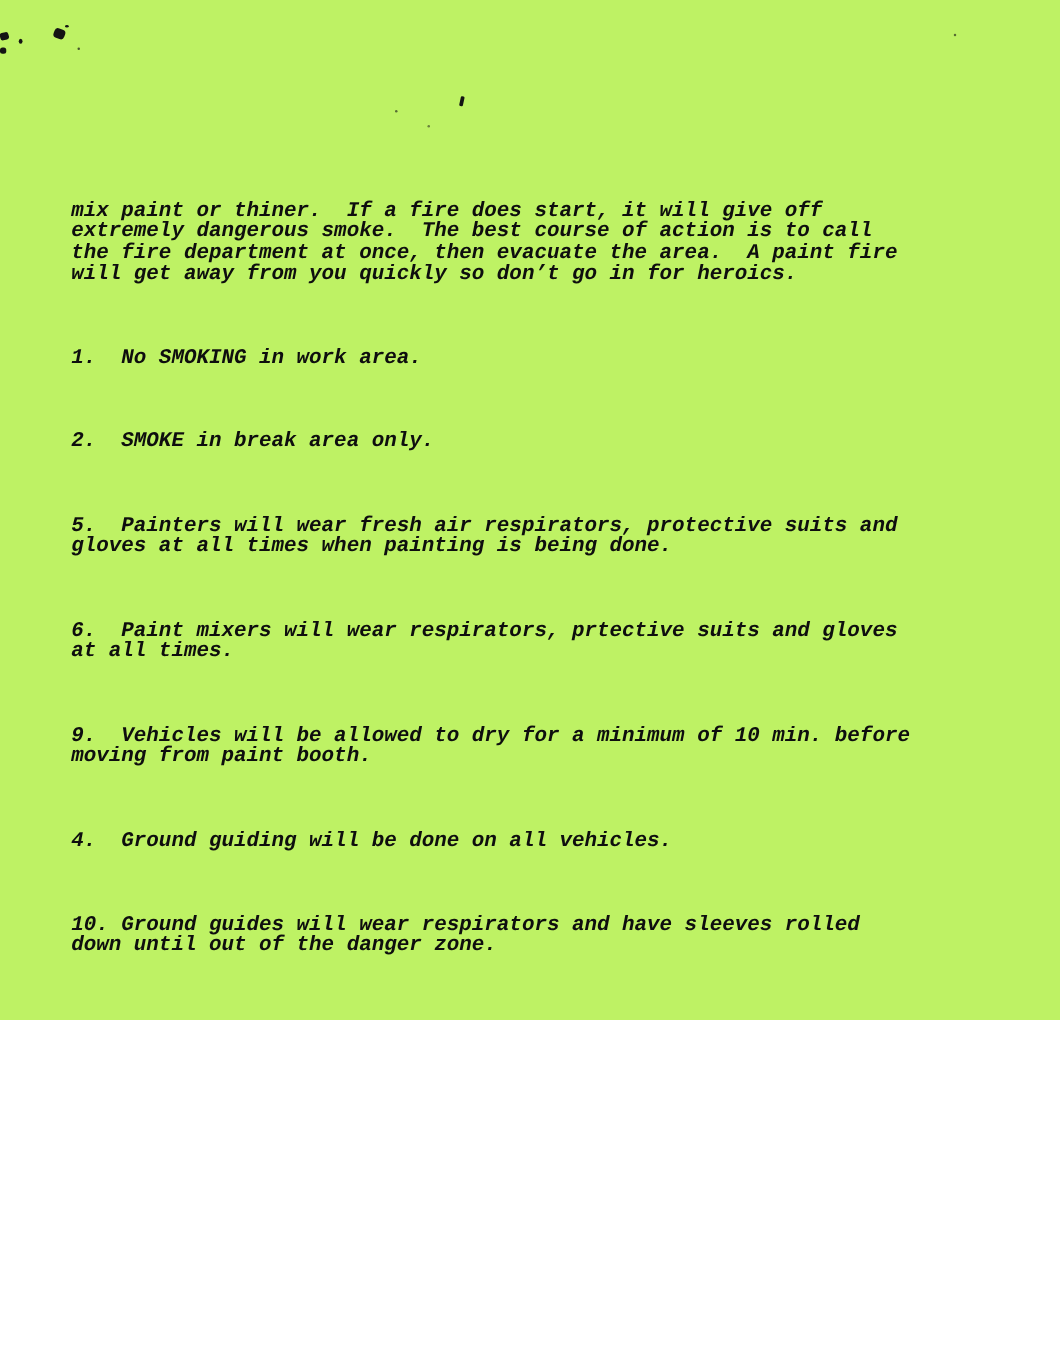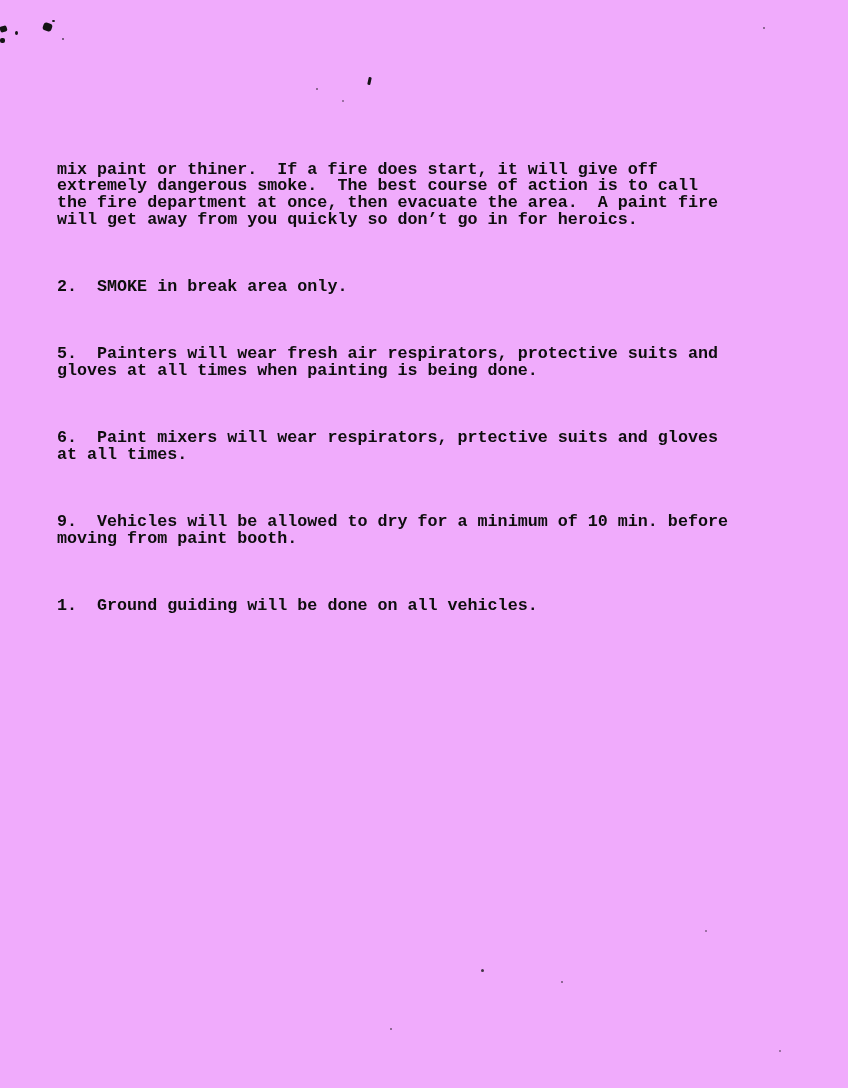--- a/index.html
+++ b/index.html
@@ -4,24 +4,25 @@
 <title>Scanned Document</title>
 <style>
   html, body {
     margin: 0;
     padding: 0;
     background: #ffffff;
   }
   .page {
     position: relative;
     width: 848px;
-    height: 1088px;
-    background: #f0abfc;
+    height: 816px;
+    background: #bef264;
     overflow: hidden;
     font-family: "Liberation Mono", "DejaVu Sans Mono", monospace;
+    font-style: italic;
   }
   .doc {
     position: absolute;
     left: 57px;
     top: 128px;
     width: 740px;
     font-size: 16.7px;
     line-height: 16.8px;
     font-weight: 700;
     color: #0e0e0e;
@@ -72,28 +73,31 @@
   <div class="speck s12"></div>
   <div class="speck s13"></div>
   <div class="speck s14"></div>
   <div class="speck s15"></div>
 
   <div class="doc">
     <div class="blk">mix paint or thiner.  If a fire does start, it will give off
 extremely dangerous smoke.  The best course of action is to call
 the fire department at once, then evacuate the area.  A paint fire
 will get away from you quickly so don’t go in for heroics.</div>
+    <div class="blk">1.  No SMOKING in work area.</div>
     <div class="blk">2.  SMOKE in break area only.</div>
     <div class="blk">5.  Painters will wear fresh air respirators, protective suits and
 gloves at all times when painting is being done.</div>
     <div class="blk">6.  Paint mixers will wear respirators, prtective suits and gloves
 at all times.</div>
     <div class="blk">9.  Vehicles will be allowed to dry for a minimum of 10 min. before
 moving from paint booth.</div>
-    <div class="blk">1.  Ground guiding will be done on all vehicles.</div>
+    <div class="blk">4.  Ground guiding will be done on all vehicles.</div>
+    <div class="blk">10. Ground guides will wear respirators and have sleeves rolled
+down until out of the danger zone.</div>
     
     
     
     
     
     
     
   </div>
 
 </div>

